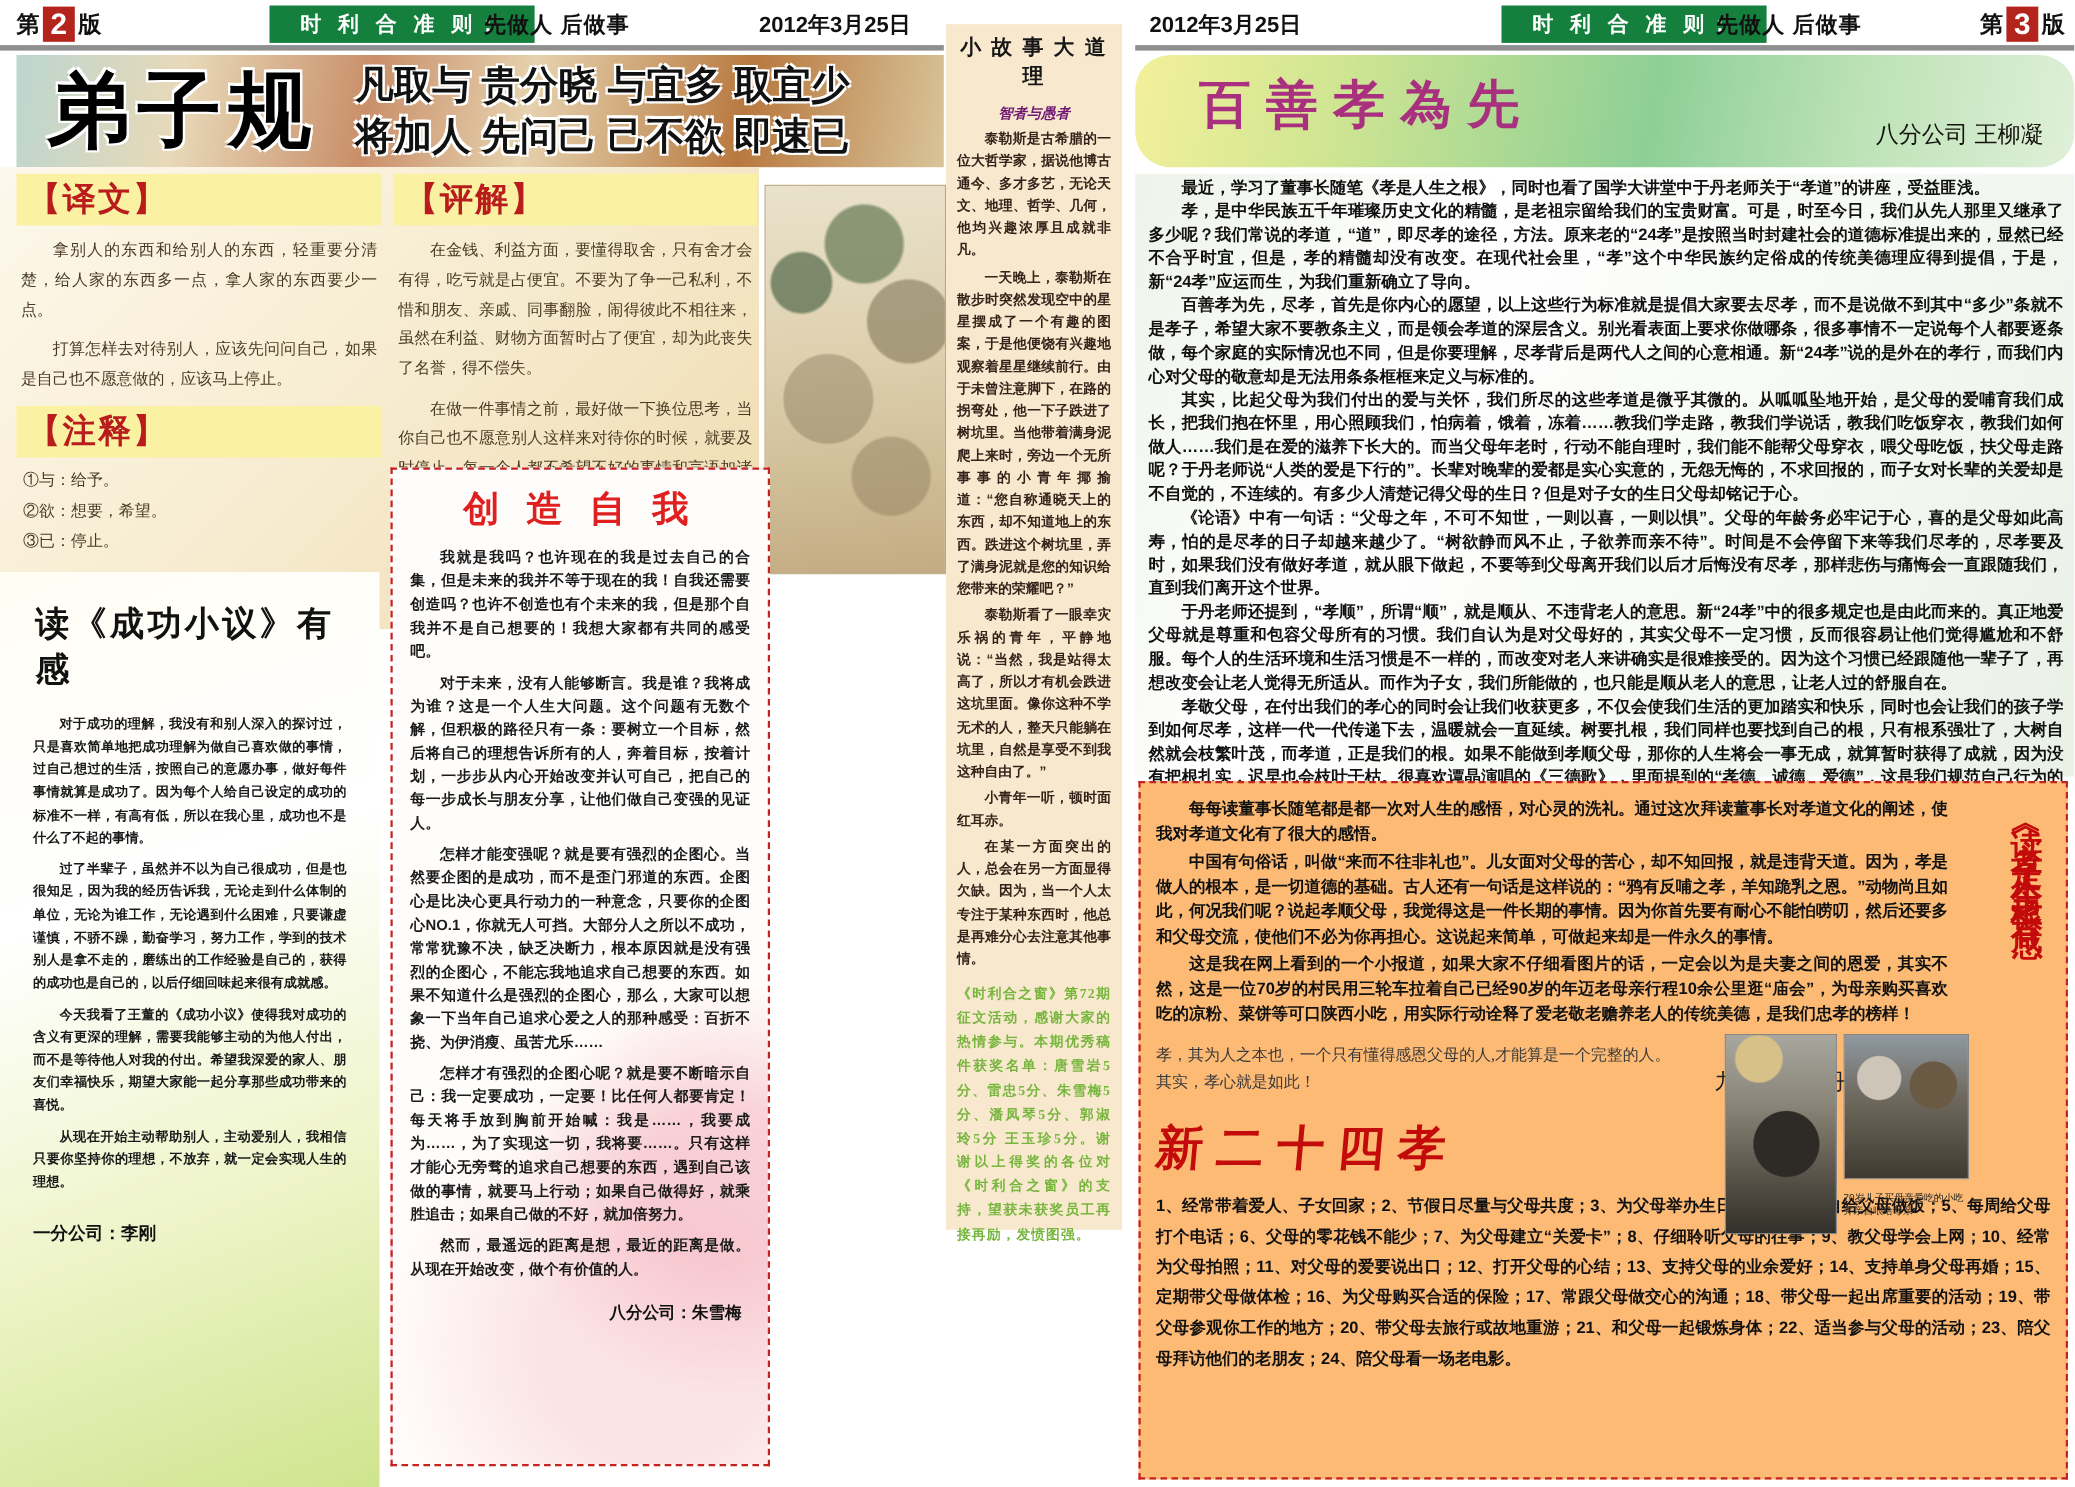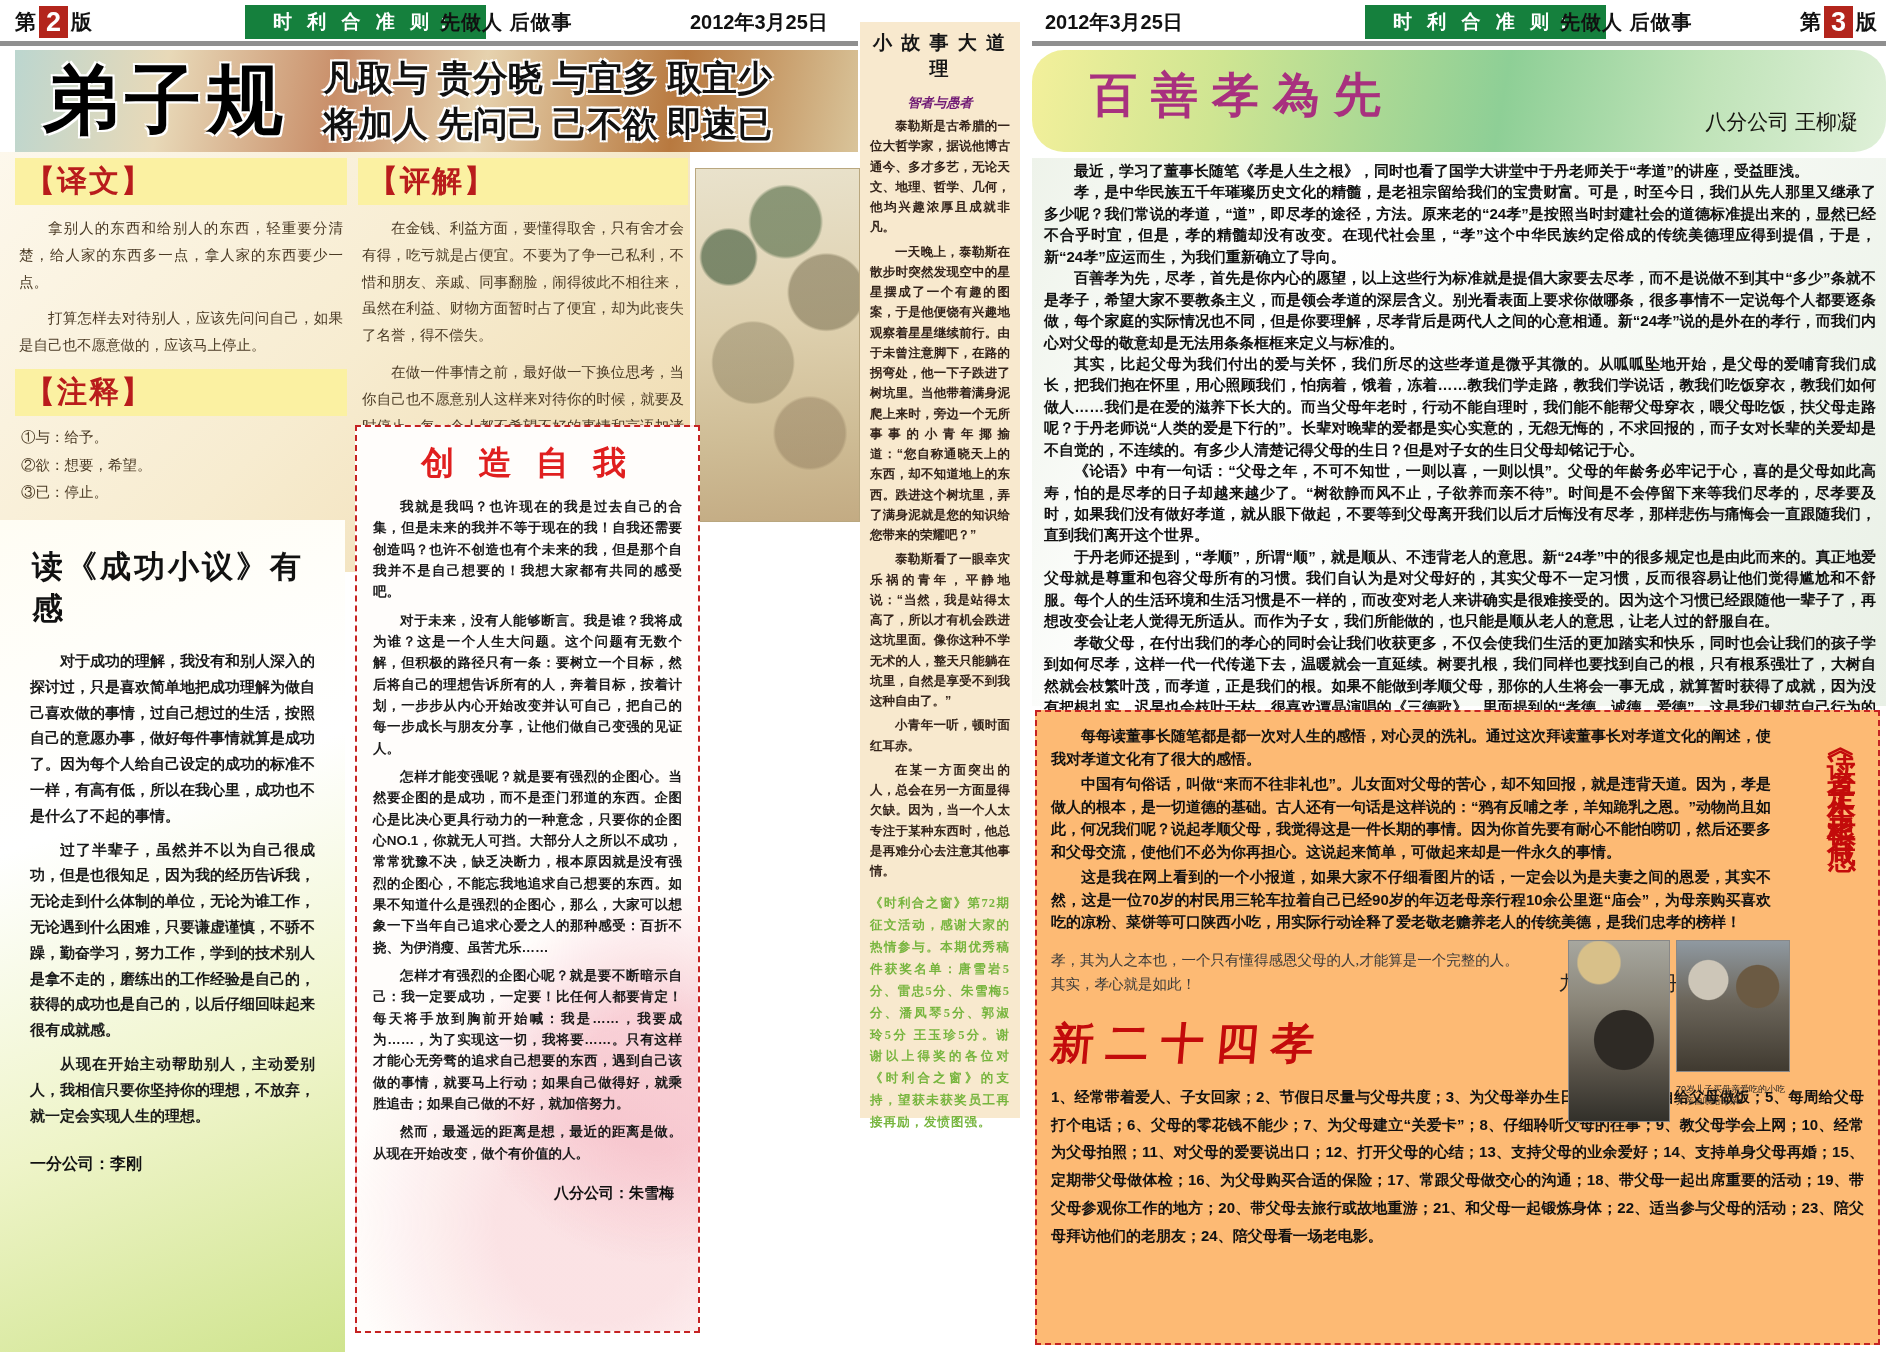--- a/index.html
+++ b/index.html
@@ -40,21 +40,21 @@
       radial-gradient(circle at 80% 35%,rgba(120,110,80,.55) 0 14%,transparent 15%),
       radial-gradient(circle at 35% 55%,rgba(110,100,70,.35) 0 18%,transparent 19%),
       radial-gradient(circle at 70% 75%,rgba(140,120,90,.45) 0 12%,transparent 13%),
       linear-gradient(175deg,#e9e2cc 0%,#ded0ae 45%,#cfbd96 75%,#c3ab83 100%);
     border:1px solid #b9a77f;}
   
   .chenggong{position:absolute;left:0;top:520px;width:345px;height:832px;padding:0 30px;box-sizing:border-box;
     background:linear-gradient(160deg,#fffdf4 0%,#ffffff 35%,#eef4c8 68%,#cfe48e 100%);}
   .cg-title{font-size:31px;font-weight:bold;letter-spacing:3px;margin:26px 0 18px 2px;
     font-family:"Liberation Serif","DejaVu Serif",serif;}
-  .cg-body p{font-size:15px;font-weight:bold;line-height:1.72;text-indent:2em;text-align:justify;margin:8px 0;color:#191919;}
+  .cg-body p{font-size:12px;font-weight:bold;line-height:1.72;text-indent:2em;text-align:justify;margin:8px 0;color:#191919;}
   .cg-sign{font-size:16px;font-weight:bold;text-align:left;margin-top:26px;padding-right:20px;}
   
   .chuangzao{position:absolute;left:355px;top:425px;width:345px;height:908px;box-sizing:border-box;
     border:2px dashed #c52222;background:
       radial-gradient(circle at 88% 72%,rgba(244,178,190,.55) 0 10%,transparent 26%),
       radial-gradient(circle at 70% 88%,rgba(247,200,206,.5) 0 12%,transparent 30%),
       #fffdfb;
     padding:10px 16px;}
   .cz-title{color:#e01f1f;font-size:33px;font-weight:900;text-align:center;letter-spacing:8px;margin:4px 0 10px;
     font-family:"Liberation Serif","DejaVu Serif",serif;}
@@ -161,20 +161,21 @@
       </div>
   </div>
 
   <div class="painting"></div>
 
   <div class="chenggong">
     <div class="cg-title">读《成功小议》有感</div>
     <div class="cg-body">
         <p>对于成功的理解，我没有和别人深入的探讨过，只是喜欢简单地把成功理解为做自己喜欢做的事情，过自己想过的生活，按照自己的意愿办事，做好每件事情就算是成功了。因为每个人给自己设定的成功的标准不一样，有高有低，所以在我心里，成功也不是什么了不起的事情。</p>
         <p>过了半辈子，虽然并不以为自己很成功，但是也很知足，因为我的经历告诉我，无论走到什么体制的单位，无论为谁工作，无论遇到什么困难，只要谦虚谨慎，不骄不躁，勤奋学习，努力工作，学到的技术别人是拿不走的，磨练出的工作经验是自己的，获得的成功也是自己的，以后仔细回味起来很有成就感。</p>
+        <p>今天我看了王董的《成功小议》使得我对成功的含义有更深的理解，需要我能够主动的为他人付出，而不是等待他人对我的付出。希望我深爱的家人、朋友们幸福快乐，期望大家能一起分享那些成功带来的喜悦。</p>
         <p>从现在开始主动帮助别人，主动爱别人，我相信只要你坚持你的理想，不放弃，就一定会实现人生的理想。</p>
       </div>
     <div class="cg-sign">一分公司：李刚</div>
   </div>
 
   <div class="chuangzao">
     <div class="cz-title">创 造 自 我</div>
     <div class="cz-body">
         <p>我就是我吗？也许现在的我是过去自己的合集，但是未来的我并不等于现在的我！自我还需要创造吗？也许不创造也有个未来的我，但是那个自我并不是自己想要的！我想大家都有共同的感受吧。</p>
         <p>对于未来，没有人能够断言。我是谁？我将成为谁？这是一个人生大问题。这个问题有无数个解，但积极的路径只有一条：要树立一个目标，然后将自己的理想告诉所有的人，奔着目标，按着计划，一步步从内心开始改变并认可自己，把自己的每一步成长与朋友分享，让他们做自己变强的见证人。</p>

